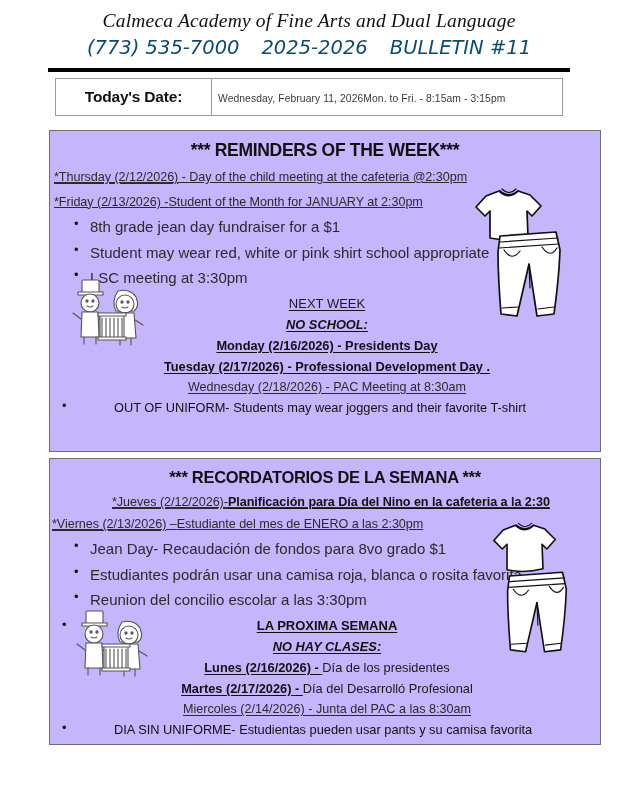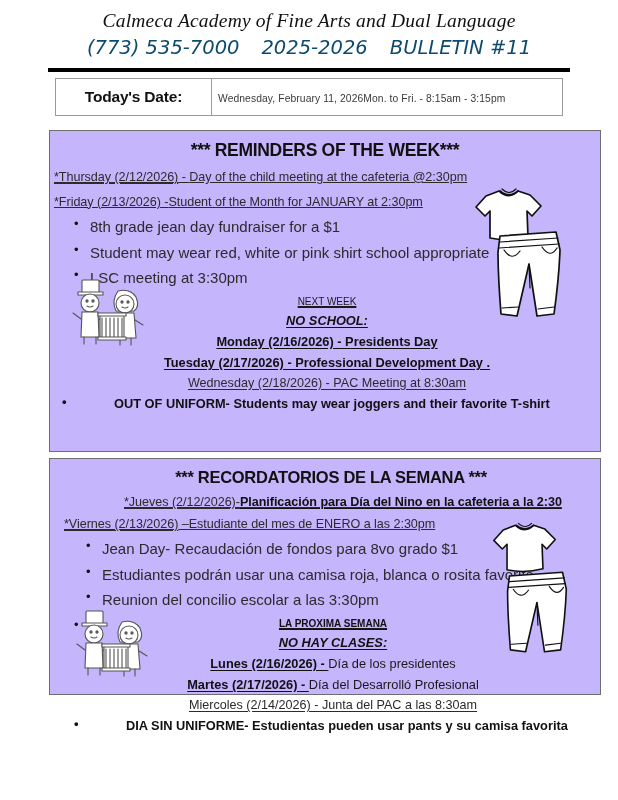--- a/index.html
+++ b/index.html
@@ -82,21 +82,21 @@
   .section-box {
     position: absolute;
     left: 33px;
     width: 552px;
     border: 1px solid #6e6e6e;
     box-sizing: border-box;
     background: #c4b5fd;
     margin-left: 16px;
   }
   #box-english { top: 130px; height: 322px; }
-  #box-spanish { top: 458px; height: 237px; padding-left: 12px; }
+  #box-spanish { top: 458px; height: 287px; }
 
   .section-title {
     text-align: center;
     font-weight: bold;
     font-size: 17.5px;
     letter-spacing: -.3px;
     color: #111;
     margin-top: 9px;
   }
   #box-spanish .section-title { font-size: 16.5px; }
@@ -145,32 +145,32 @@
   }
 
   
   .nextweek {
     text-align: center;
     margin-top: 8px;
     padding-right: 36px;
     padding-left: 40px;
   }
   .nextweek > div { margin-bottom: 6px; }
-  .nw-head { font-size: 10px; text-decoration: underline; }
+  .nw-head { font-size: 13px; }
   .nw-nos  { font-size: 12.8px; }
   .nw-day  { font-size: 12.8px; }
   .nw-last { font-size: 12.6px; color:#2b2b2b; }
 
   
   .final-bullet {
     position: relative;
     margin-top: 4px;
     padding-left: 64px;
     font-size: 12.8px;
-    font-weight: bold;
+    font-weight: normal;
     color: #111;
     text-align: left;
   }
   .final-bullet::before {
     content: "\2022";
     position: absolute;
     left: 12px;
     top: -2px;
     font-size: 13px;
   }

